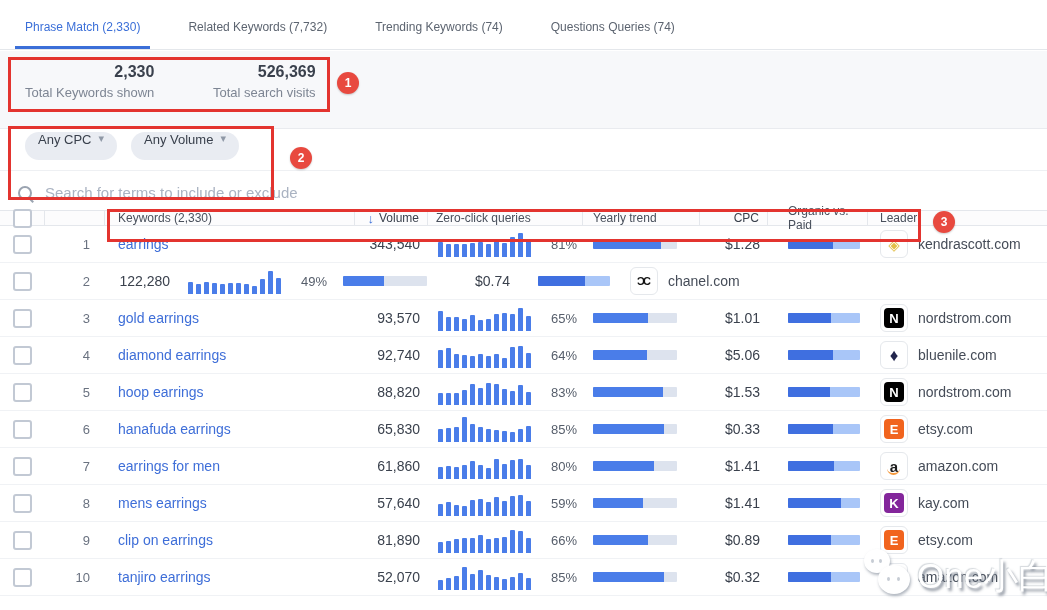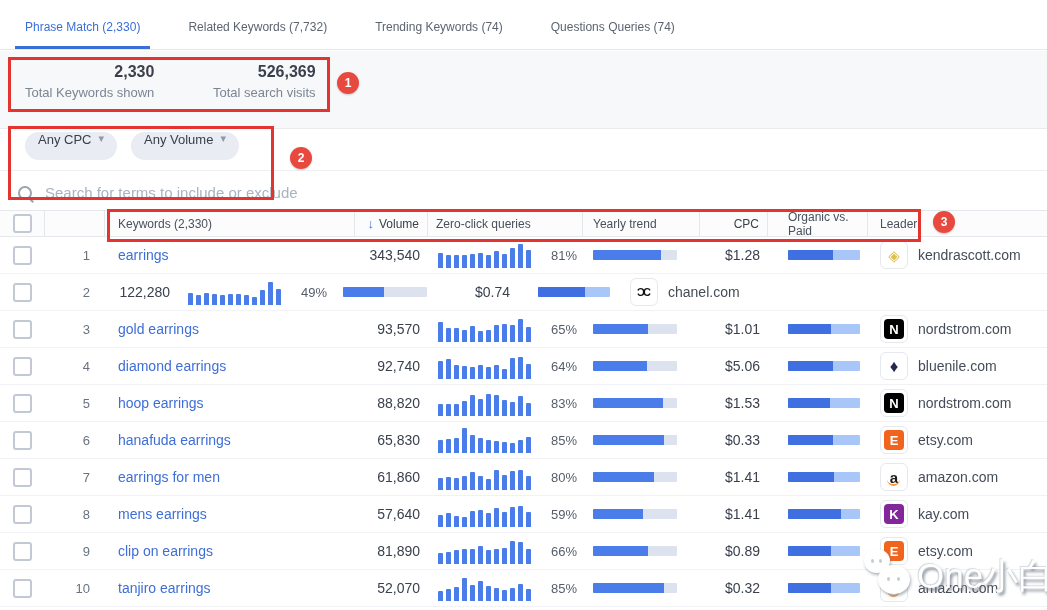--- a/index.html
+++ b/index.html
@@ -26,21 +26,21 @@
   .filters-divider{position:absolute;left:0;top:170px;width:100%;height:1px;background:#eef0f3;}
   .search-row{position:absolute;left:18px;top:174px;height:28px;display:flex;align-items:flex-end;}
   .search-glyph{position:relative;width:16px;height:16px;margin-right:9px;}
   .search-glyph::before{content:"";position:absolute;left:0;top:0;width:10px;height:10px;border:2px solid #9aa3b0;border-radius:50%;}
   .search-glyph::after{content:"";position:absolute;left:11px;top:11px;width:6px;height:2px;background:#9aa3b0;transform:rotate(45deg);transform-origin:left center;}
   .search-input{border:none;outline:none;font-size:15px;color:#39404c;width:300px;background:transparent;font-family:inherit;}
   .search-input::placeholder{color:#aab3c2;}
 
   
   .table{position:absolute;left:0;top:210px;width:1047px;}
-  .thead{display:flex;height:27px;align-items:center;background:#fcfcfd;border-top:1px solid #e4e7ec;border-bottom:1px solid #e4e7ec;box-sizing:border-box;font-size:12px;color:#49505c;}
+  .thead{display:flex;height:16px;align-items:center;background:#fcfcfd;border-top:1px solid #e4e7ec;border-bottom:1px solid #e4e7ec;box-sizing:border-box;font-size:12px;color:#49505c;}
   .thead .cell{border-right:1px solid #e4e7ec;height:100%;display:flex;align-items:center;box-sizing:border-box;}
   .thead .cell:last-child{border-right:none;}
   .trow{display:flex;height:37px;align-items:center;border-bottom:1px solid #f0f2f5;box-sizing:border-box;font-size:14px;}
   .cell{box-sizing:border-box;}
   .c-check{width:45px;display:flex;justify-content:center;align-items:center;}
   .c-num{width:60px;text-align:right;padding-right:15px;color:#6a7280;font-size:13px;}
   .c-kw{width:250px;padding-left:13px;}
   .c-vol{width:73px;text-align:right;padding-right:8px;justify-content:flex-end;color:#3a414d;}
   .c-trend{width:117px;padding-left:10px;}
   .c-zc{width:155px;display:flex;align-items:center;padding-left:0;}

